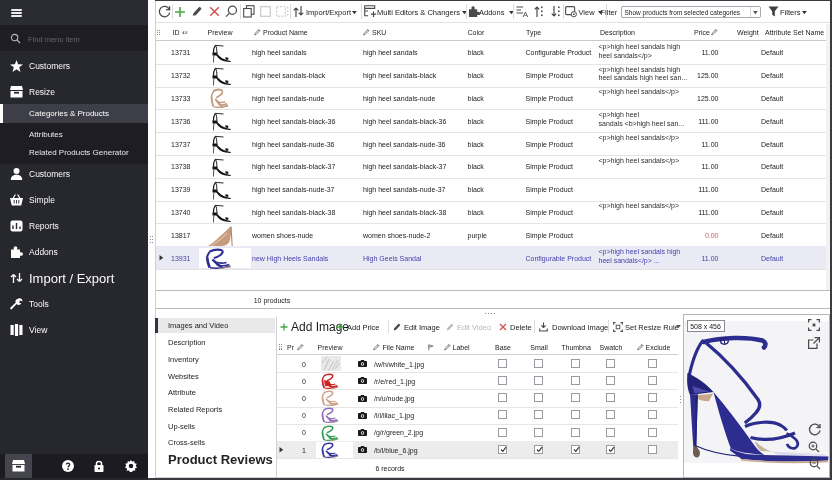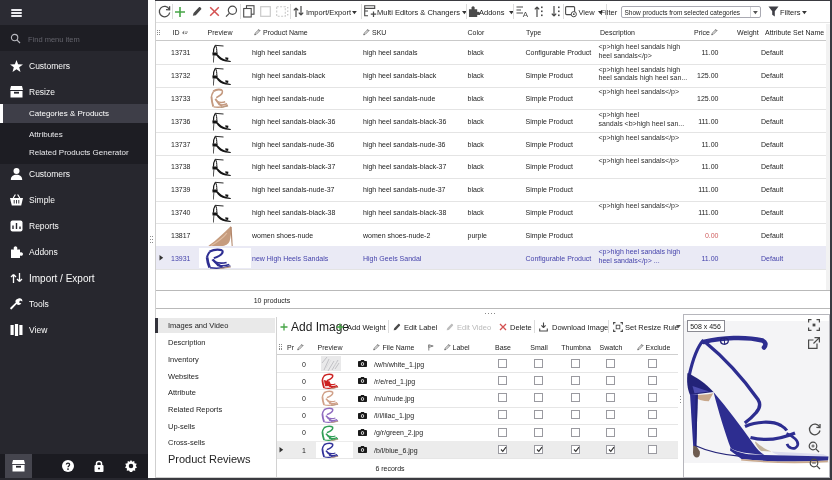--- a/index.html
+++ b/index.html
@@ -55,21 +55,21 @@
   </svg>
 <div class="t" style="left:29px;top:226px;transform:translateY(-50%);font-size:8.5px;color:#fafafa;">Reports</div>
 <svg style="left:9.5px;top:246px" width="13" height="12" viewBox="0 0 13 12">
     <path d="M1 3.5 H4 C3 1.5 4.5 0.3 5.5 0.3 C6.5 0.3 8 1.5 7 3.5 H10 V6.5 C12 5.5 13 7 13 8 C13 9 12 10.5 10 9.5 V12 H1 Z" fill="#fff"></path>
   </svg>
 <div class="t" style="left:29px;top:252px;transform:translateY(-50%);font-size:8.5px;color:#fafafa;">Addons</div>
 <svg style="left:9.5px;top:272px" width="13" height="12" viewBox="0 0 13 12">
     <path d="M3.5 11 V2.5 M3.5 2.5 L1 5 M3.5 2.5 L6 5" stroke="#fff" stroke-width="1.3" fill="none"></path>
     <path d="M9.5 1 V9.5 M9.5 9.5 L7 7 M9.5 9.5 L12 7" stroke="#fff" stroke-width="1.3" fill="none"></path>
   </svg>
-<div class="t" style="left:29px;top:278px;transform:translateY(-50%);font-size:10px;color:#fafafa;">Import / Export</div>
+<div class="t" style="left:29px;top:278px;transform:translateY(-50%);font-size:13px;color:#fafafa;">Import / Export</div>
 <svg style="left:9.5px;top:297.5px" width="13" height="12" viewBox="0 0 13 12">
     <path d="M8.5 0.5 C10.5 -0.2 12.6 1.2 12.4 3.4 L10 2.6 L9 4.6 L11.4 5.6 C10 7.4 7.8 7.2 6.6 6 L2.2 10.8 C1.6 11.6 0.4 11.6 0.2 10.6 C0 9.9 0.4 9.4 1 8.9 L5.8 4.6 C4.8 3 5.6 1.2 8.5 0.5 Z" fill="#fff"></path>
   </svg>
 <div class="t" style="left:29px;top:303.5px;transform:translateY(-50%);font-size:8.5px;color:#fafafa;">Tools</div>
 <svg style="left:9.5px;top:323.5px" width="13" height="12" viewBox="0 0 13 12">
     <rect x="0.5" y="1" width="3.2" height="10" fill="#fff"></rect>
     <rect x="4.9" y="0" width="3.2" height="12" fill="#fff"></rect>
     <rect x="9.3" y="1" width="3.2" height="10" fill="#fff"></rect>
   </svg>
 <div class="t" style="left:29px;top:329.5px;transform:translateY(-50%);font-size:8.5px;color:#fafafa;">View</div>
@@ -434,34 +434,34 @@
 <div class="a" style="left:154.8px;top:318px;width:120.7px;height:14.5px;background:#e9e9e9"></div>
 <div class="a" style="left:154.8px;top:318px;width:3.5px;height:14.5px;background:#33333b"></div>
 <div class="t" style="left:168px;top:325.2px;transform:translateY(-50%);font-size:7.5px;color:#242424;">Images and Video</div>
 <div class="t" style="left:168px;top:342px;transform:translateY(-50%);font-size:7.5px;color:#242424;">Description</div>
 <div class="t" style="left:168px;top:358.8px;transform:translateY(-50%);font-size:7.5px;color:#242424;">Inventory</div>
 <div class="t" style="left:168px;top:375.5px;transform:translateY(-50%);font-size:7.5px;color:#242424;">Websites</div>
 <div class="t" style="left:168px;top:392.2px;transform:translateY(-50%);font-size:7.5px;color:#242424;">Attribute</div>
 <div class="t" style="left:168px;top:409px;transform:translateY(-50%);font-size:7.5px;color:#242424;">Related Reports</div>
 <div class="t" style="left:168px;top:425.7px;transform:translateY(-50%);font-size:7.5px;color:#242424;">Up-sells</div>
 <div class="t" style="left:168px;top:442.4px;transform:translateY(-50%);font-size:7.5px;color:#242424;">Cross-sells</div>
-<div class="t" style="left:168px;top:459px;transform:translateY(-50%);font-size:11px;color:#242424;">Product Reviews</div>
+<div class="t" style="left:168px;top:459px;transform:translateY(-50%);font-size:13px;color:#242424;font-weight:bold;">Product Reviews</div>
 <svg style="left:280px;top:322.5px" width="8" height="8" viewBox="0 0 8 8">
     <path d="M4 0.5 V7.5 M0.5 4 H7.5" stroke="#47a547" stroke-width="1.3"></path>
   </svg>
 <div class="t" style="left:291px;top:326.5px;transform:translateY(-50%);font-size:12px;color:#1c1c1c;">Add Image</div>
 <svg style="left:336px;top:322.5px" width="8" height="8" viewBox="0 0 8 8">
     <path d="M4 0.5 V7.5 M0.5 4 H7.5" stroke="#47a547" stroke-width="1.3"></path>
   </svg>
-<div class="t" style="left:347px;top:326.5px;transform:translateY(-50%);font-size:7.5px;color:#1c1c1c;">Add Weight</div>
+<div class="t" style="left:347px;top:326.5px;transform:translateY(-50%);font-size:7.5px;color:#1c1c1c;">Add Price</div>
 <div class="sep" style="left:388px;top:320px;height:13px"></div>
 <svg style="left:392.5px;top:322.5px" width="8" height="8" viewBox="0 0 10 10">
     <path d="M0.8 9.2 L1.5 6.6 L6.6 1.2 C7.4 0.3 9.6 2.3 8.8 3.2 L3.6 8.7 Z" fill="#4a4a4a"></path>
   </svg>
-<div class="t" style="left:404px;top:326.5px;transform:translateY(-50%);font-size:7.5px;color:#1c1c1c;">Edit Label</div>
+<div class="t" style="left:404px;top:326.5px;transform:translateY(-50%);font-size:7.5px;color:#1c1c1c;">Edit Image</div>
 <svg style="left:446px;top:322.5px" width="8" height="8" viewBox="0 0 10 10">
     <path d="M0.8 9.2 L1.5 6.6 L6.6 1.2 C7.4 0.3 9.6 2.3 8.8 3.2 L3.6 8.7 Z" fill="#bcbcbc"></path>
   </svg>
 <div class="t" style="left:457px;top:326.5px;transform:translateY(-50%);font-size:7.5px;color:#b9b9b9;">Edit Video</div>
 <svg style="left:499px;top:323px" width="8" height="8" viewBox="0 0 8 8">
     <path d="M1 1 L7 7 M7 1 L1 7" stroke="#d45151" stroke-width="1.3"></path>
   </svg>
 <div class="t" style="left:510px;top:326.5px;transform:translateY(-50%);font-size:7.5px;color:#1c1c1c;">Delete</div>
 <div class="sep" style="left:534px;top:320px;height:13px"></div>
 <svg style="left:539px;top:321.5px" width="9" height="10" viewBox="0 0 9 10">

